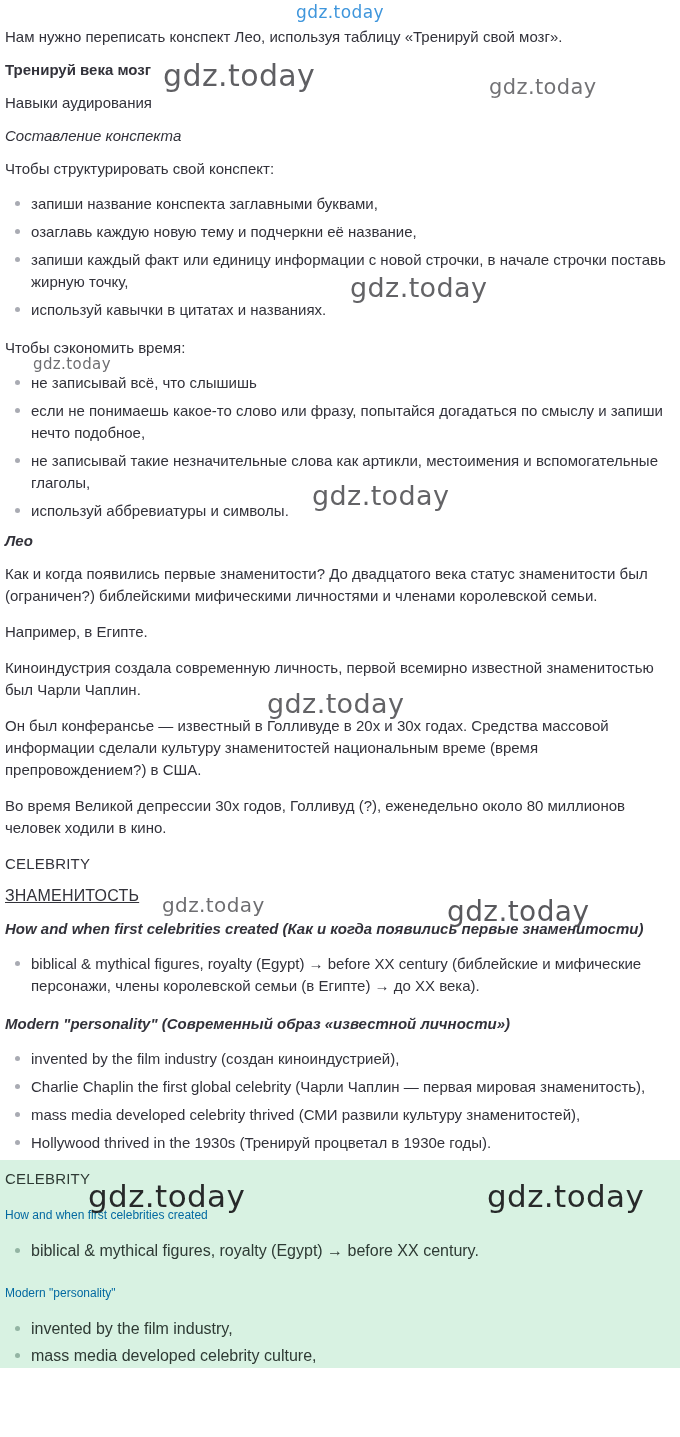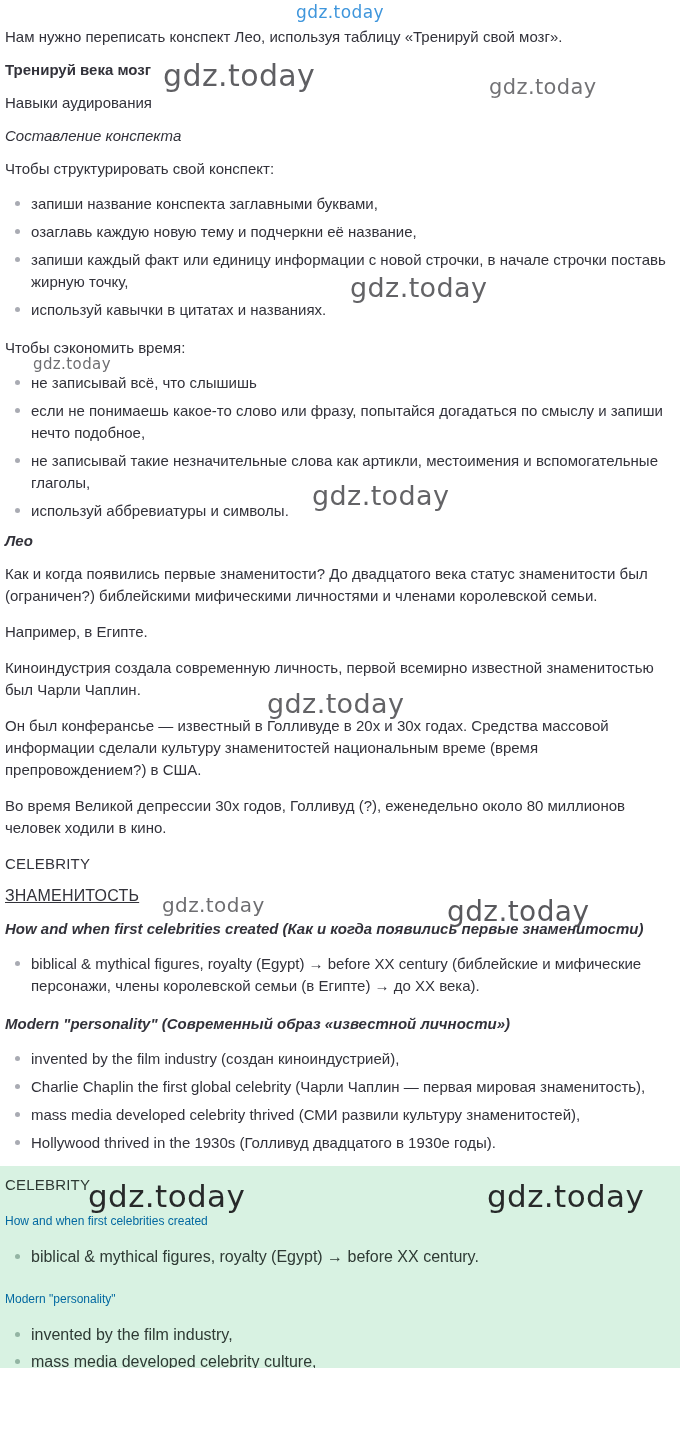--- a/index.html
+++ b/index.html
@@ -42,21 +42,21 @@
   }
   ul.dots li::before {
     content:"";
     position:absolute;
     left:0; top:8px;
     width:5px; height:5px;
     border-radius:50%;
     background:#a9abb3;
   }
   ul.dots.tight { margin-bottom:8px; }
-  ul.dots.end { margin-bottom:12px; }
+  ul.dots.end { margin-bottom:6px; }
 
   
   .answer {
     background:#d8f2e2;
     padding:8px 12px 60px 5px;
     font-size:16px;
     line-height:22px;
     color:#2e3a34;
     min-height:260px;
   }
@@ -154,21 +154,21 @@
     <p class="p bi">How and when first celebrities created (Как и когда появились первые знаменитости)</p>
     <ul class="dots">
       <li>biblical &amp; mythical figures, royalty (Egypt) → before XX century (библейские и мифические персонажи, члены королевской семьи (в Египте) → до XX века).</li>
     </ul>
 
     <p class="p bi nh">Modern "personality" (Современный образ «известной личности»)</p>
     <ul class="dots end">
       <li>invented by the film industry (создан киноиндустрией),</li>
       <li>Charlie Chaplin the first global celebrity (Чарли Чаплин — первая мировая знаменитость),</li>
       <li>mass media developed celebrity thrived (СМИ развили культуру знаменитостей),</li>
-      <li>Hollywood thrived in the 1930s (Голливуд двадцатого в 1930е годы).</li>
+      <li>Hollywood thrived in the 1930s (Тренируй процветал в 1930е годы).</li>
     </ul>
 
   </div>
 
   <div class="answer">
     <p class="caps">CELEBRITY</p>
 
     <p class="ah">How and when first celebrities created</p>
     <ul class="dots">
       <li>biblical &amp; mythical figures, royalty (Egypt) → before XX century.</li>

